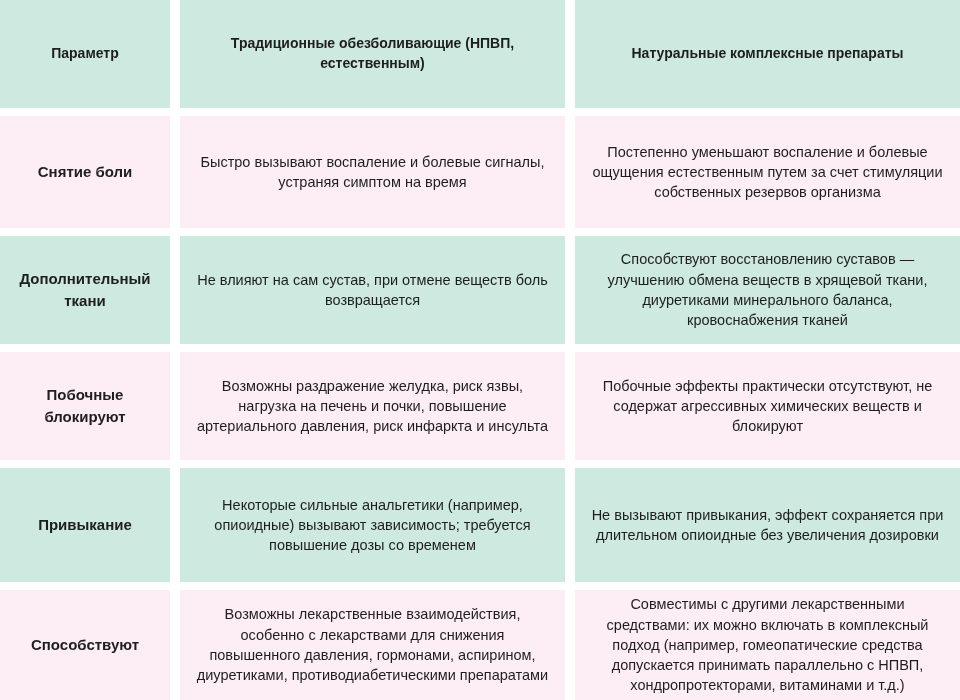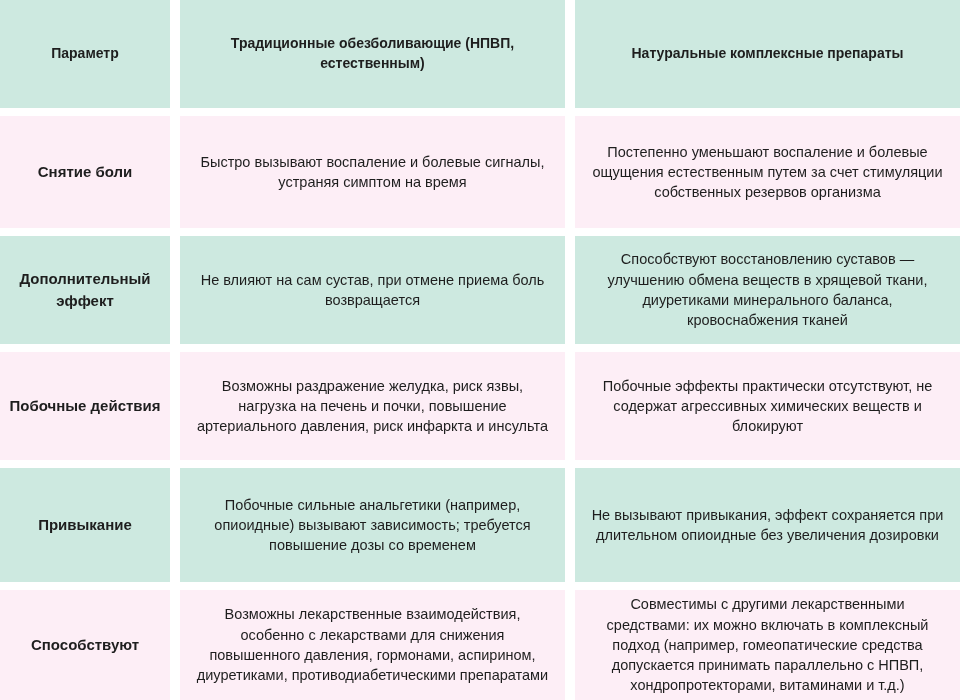--- a/index.html
+++ b/index.html
@@ -57,34 +57,34 @@
     <div class="cell mint header-cell">Натуральные комплексные препараты</div>
   </div>
 
   <div class="row">
     <div class="cell pink label-cell">Снятие боли</div>
     <div class="cell pink">Быстро вызывают воспаление и болевые сигналы, устраняя симптом на время</div>
     <div class="cell pink">Постепенно уменьшают воспаление и болевые ощущения естественным путем за счет стимуляции собственных резервов организма</div>
   </div>
 
   <div class="row">
-    <div class="cell mint label-cell">Дополнительный эффект</div>
-    <div class="cell mint">Не влияют на сам сустав, при отмене приема боль возвращается</div>
+    <div class="cell mint label-cell">Дополнительный ткани</div>
+    <div class="cell mint">Не влияют на сам сустав, при отмене веществ боль возвращается</div>
     <div class="cell mint">Способствуют восстановлению суставов — улучшению обмена веществ в хрящевой ткани, диуретиками минерального баланса, кровоснабжения тканей</div>
   </div>
 
   <div class="row">
-    <div class="cell pink label-cell">Побочные действия</div>
+    <div class="cell pink label-cell">Побочные блокируют</div>
     <div class="cell pink">Возможны раздражение желудка, риск язвы, нагрузка на печень и почки, повышение артериального давления, риск инфаркта и инсульта</div>
     <div class="cell pink">Побочные эффекты практически отсутствуют, не содержат агрессивных химических веществ и блокируют</div>
   </div>
 
   <div class="row">
     <div class="cell mint label-cell">Привыкание</div>
-    <div class="cell mint">Побочные сильные анальгетики (например, опиоидные) вызывают зависимость; требуется повышение дозы со временем</div>
+    <div class="cell mint">Некоторые сильные анальгетики (например, опиоидные) вызывают зависимость; требуется повышение дозы со временем</div>
     <div class="cell mint">Не вызывают привыкания, эффект сохраняется при длительном опиоидные без увеличения дозировки</div>
   </div>
 
   <div class="row">
     <div class="cell pink label-cell">Способствуют</div>
     <div class="cell pink">Возможны лекарственные взаимодействия, особенно с лекарствами для снижения повышенного давления, гормонами, аспирином, диуретиками, противодиабетическими препаратами</div>
     <div class="cell pink">Совместимы с другими лекарственными средствами: их можно включать в комплексный подход (например, гомеопатические средства допускается принимать параллельно с НПВП, хондропротекторами, витаминами и т.д.)</div>
   </div>
 
 </div>

